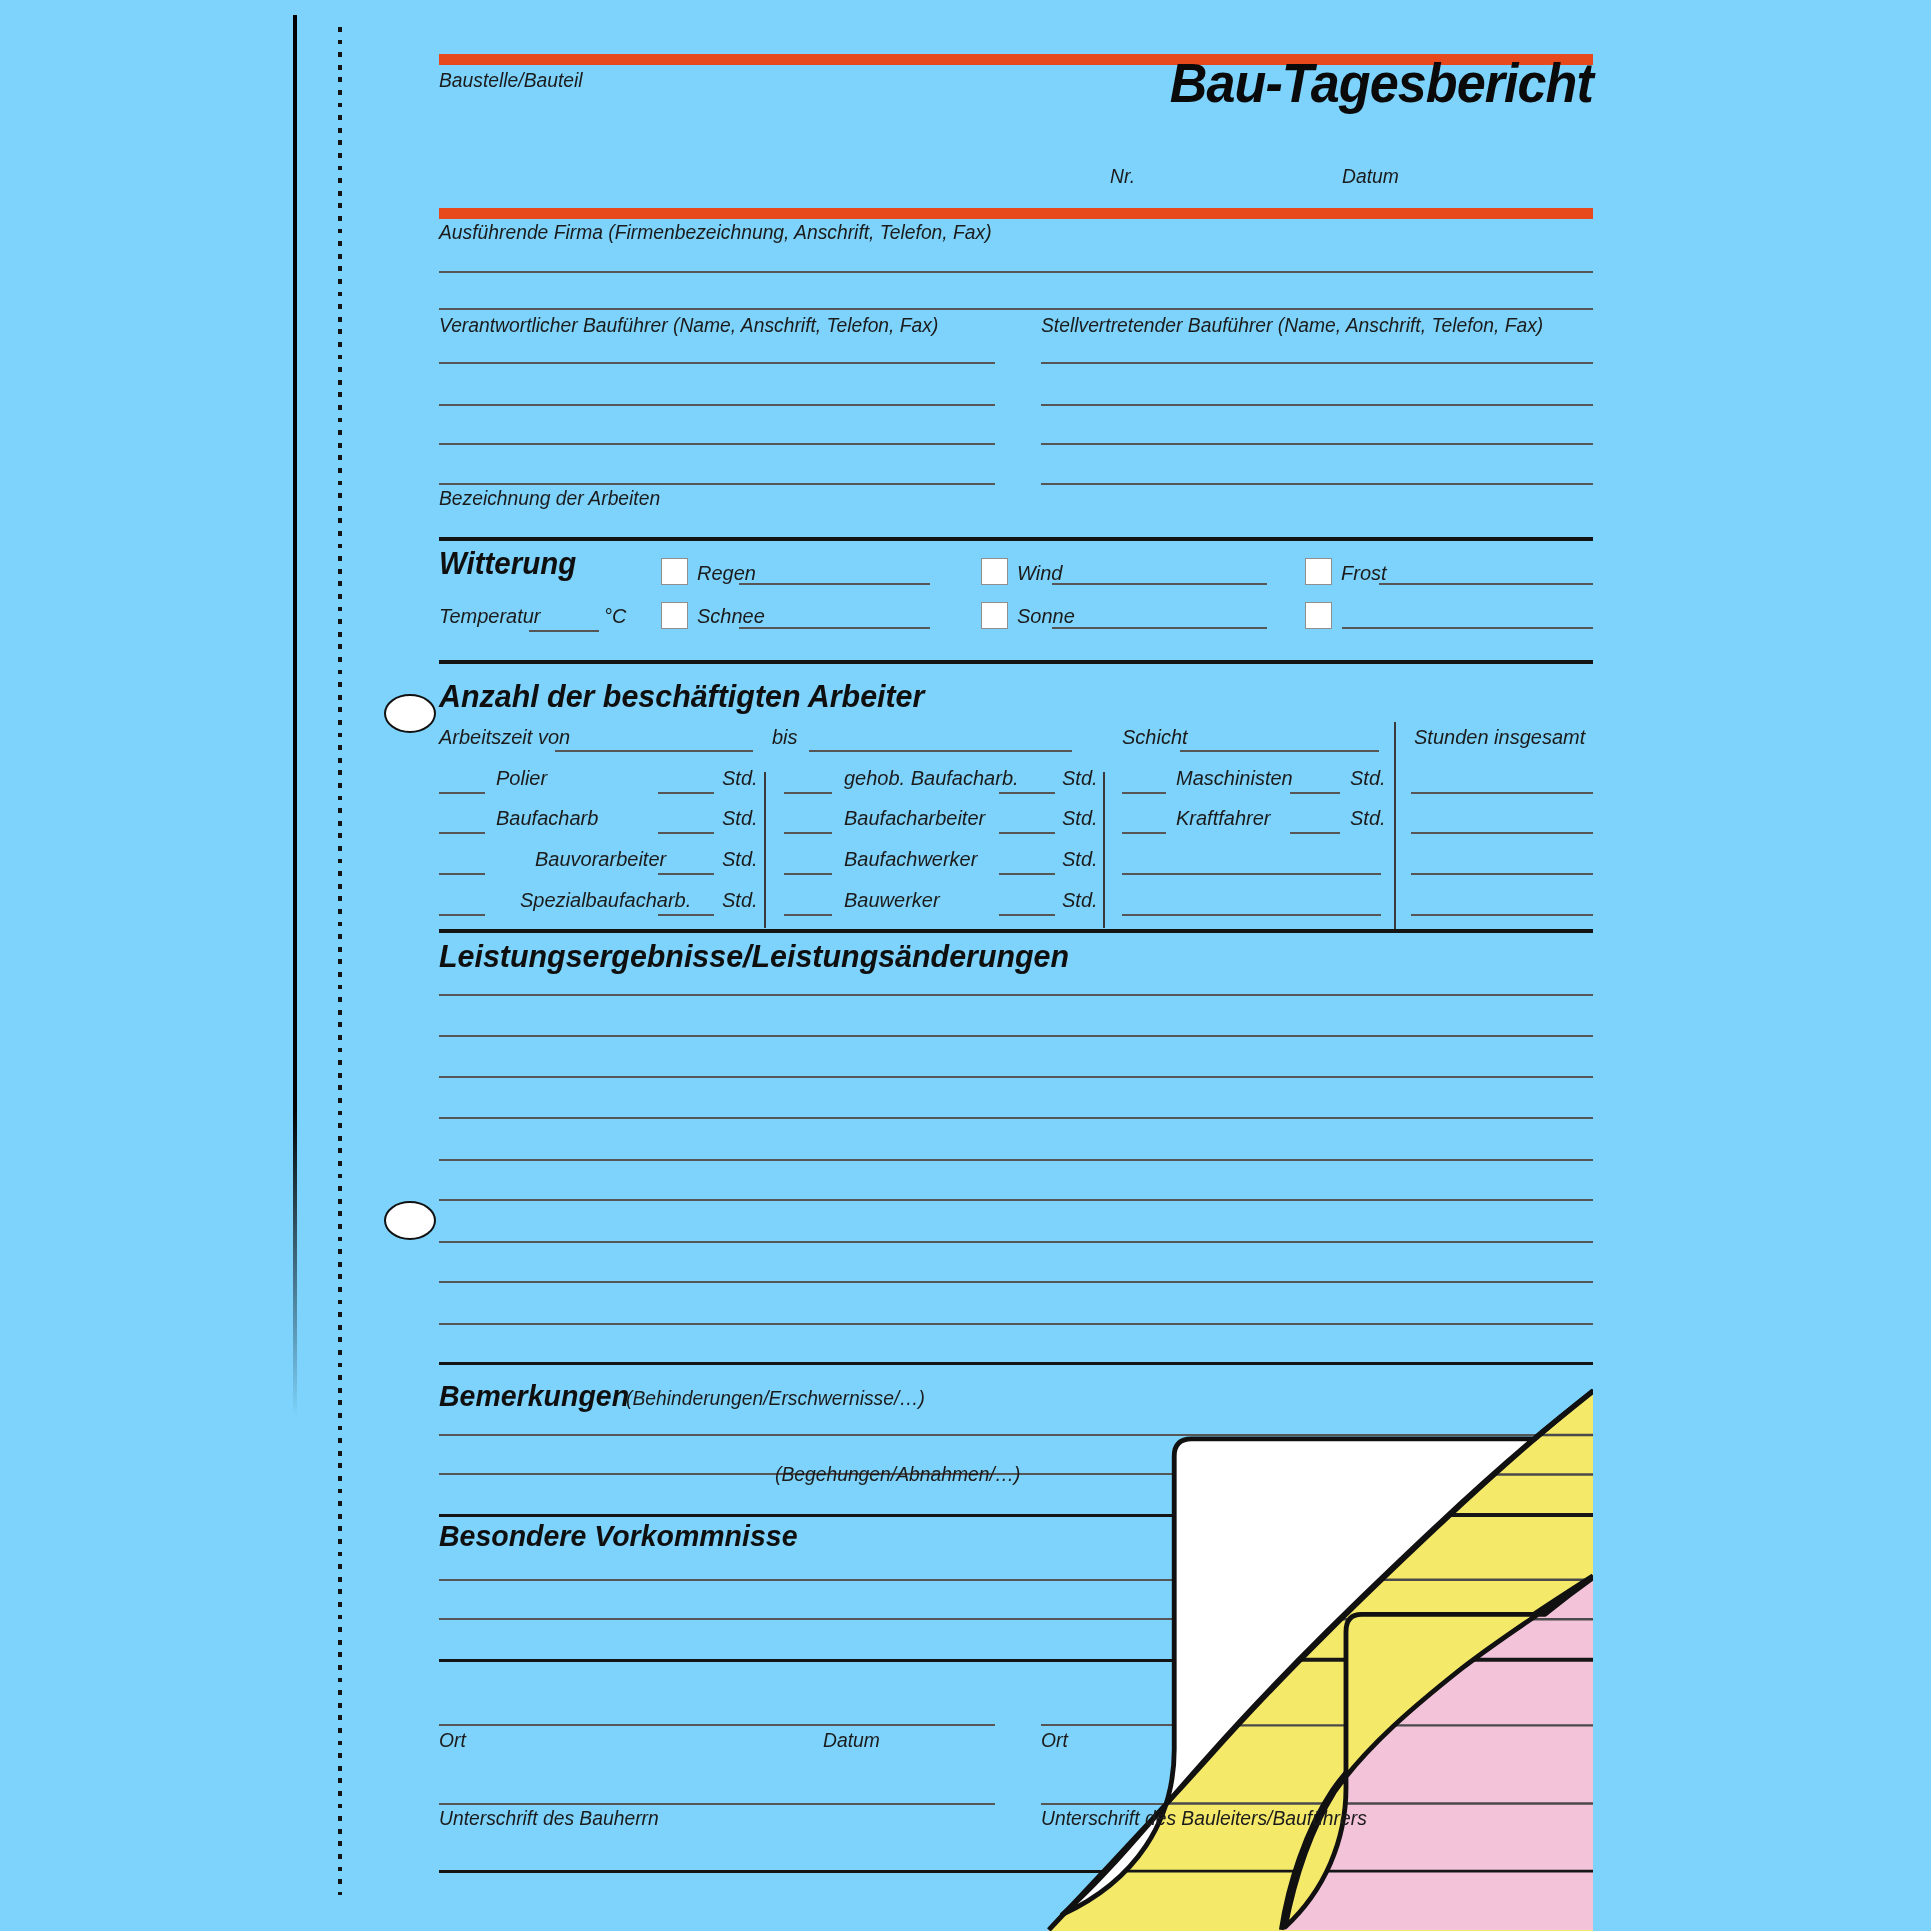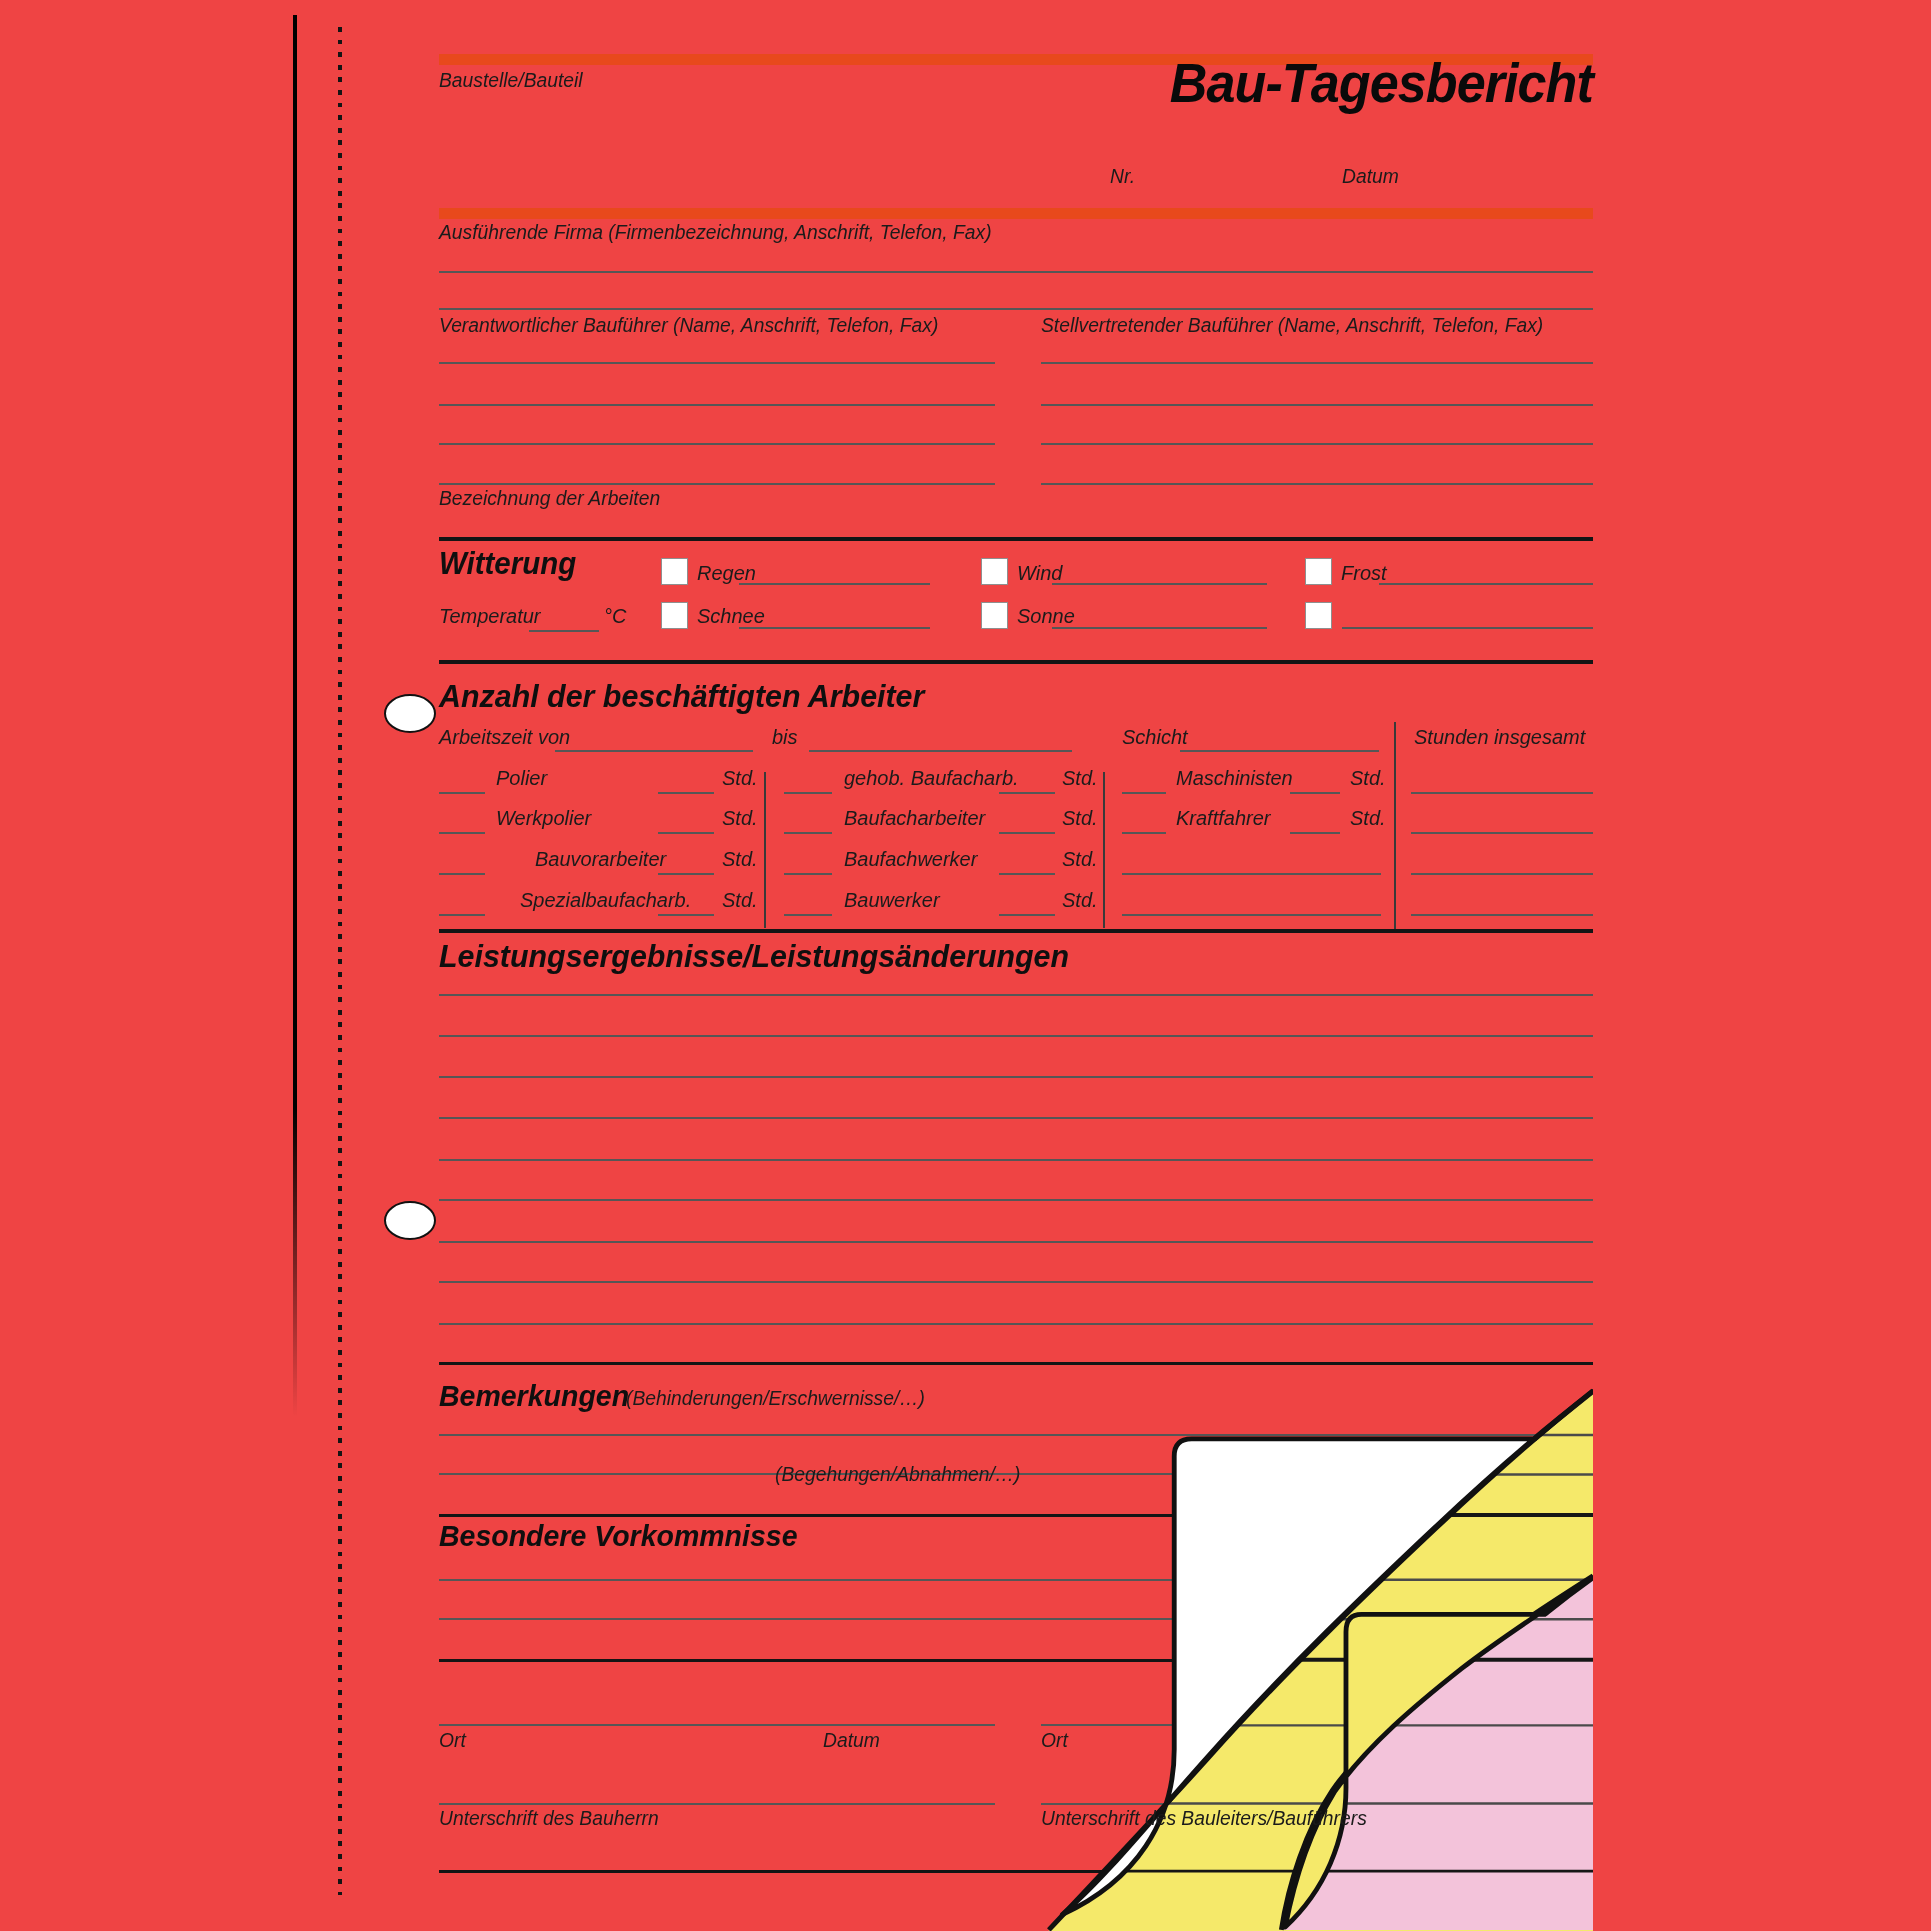--- a/index.html
+++ b/index.html
@@ -1,16 +1,16 @@
 <!DOCTYPE html>
 <html><head>
 <meta charset="utf-8">
 <style>
   html,body{margin:0;padding:0;background:#ffffff;}
-  .page{position:relative;width:1931px;height:1931px;background:#ef4444;overflow:hidden;
+  .page{position:relative;width:1931px;height:1931px;background:#7dd3fc;overflow:hidden;
         font-family:"Liberation Sans",sans-serif;color:#1b1b1b;}
   
   .ln  {position:absolute;height:1.9px;background:#565656;}
   .lnT {position:absolute;height:3.9px;background:#141414;}
   .lnM {position:absolute;height:2.9px;background:#141414;}
   .vd  {position:absolute;width:1.9px;background:#3a3a3a;}
   .bar {position:absolute;height:10.6px;}
   .lbl {position:absolute;font-style:italic;font-size:19.3px;white-space:nowrap;color:#1b1b1b;}
   .lbs {position:absolute;font-style:italic;font-size:20px;white-space:nowrap;color:#1b1b1b;}
   .hd  {position:absolute;font-weight:bold;font-style:italic;white-space:nowrap;color:#0f0f0f;
@@ -101,21 +101,21 @@
   <div class="lbs" style="left:844px;top:767px;">gehob. Baufacharb.</div>
   <div class="ln" style="left:999px;top:792px;width:56px;"></div>
   <div class="lbs" style="left:1062px;top:767px;">Std.</div>
   <div class="ln" style="left:1122px;top:792px;width:44px;"></div>
   <div class="lbs" style="left:1176px;top:767px;">Maschinisten</div>
   <div class="ln" style="left:1290px;top:792px;width:50px;"></div>
   <div class="lbs" style="left:1350px;top:767px;">Std.</div>
   <div class="ln" style="left:1411px;top:792px;width:182px;"></div>
 
   <div class="ln" style="left:439px;top:832px;width:46px;"></div>
-  <div class="lbs" style="left:496px;top:807px;">Werkpolier</div>
+  <div class="lbs" style="left:496px;top:807px;">Baufacharb</div>
   <div class="ln" style="left:658px;top:832px;width:56px;"></div>
   <div class="lbs" style="left:722px;top:807px;">Std.</div>
   <div class="ln" style="left:784px;top:832px;width:48px;"></div>
   <div class="lbs" style="left:844px;top:807px;">Baufacharbeiter</div>
   <div class="ln" style="left:999px;top:832px;width:56px;"></div>
   <div class="lbs" style="left:1062px;top:807px;">Std.</div>
   <div class="ln" style="left:1122px;top:832px;width:44px;"></div>
   <div class="lbs" style="left:1176px;top:807px;">Kraftfahrer</div>
   <div class="ln" style="left:1290px;top:832px;width:50px;"></div>
   <div class="lbs" style="left:1350px;top:807px;">Std.</div>

